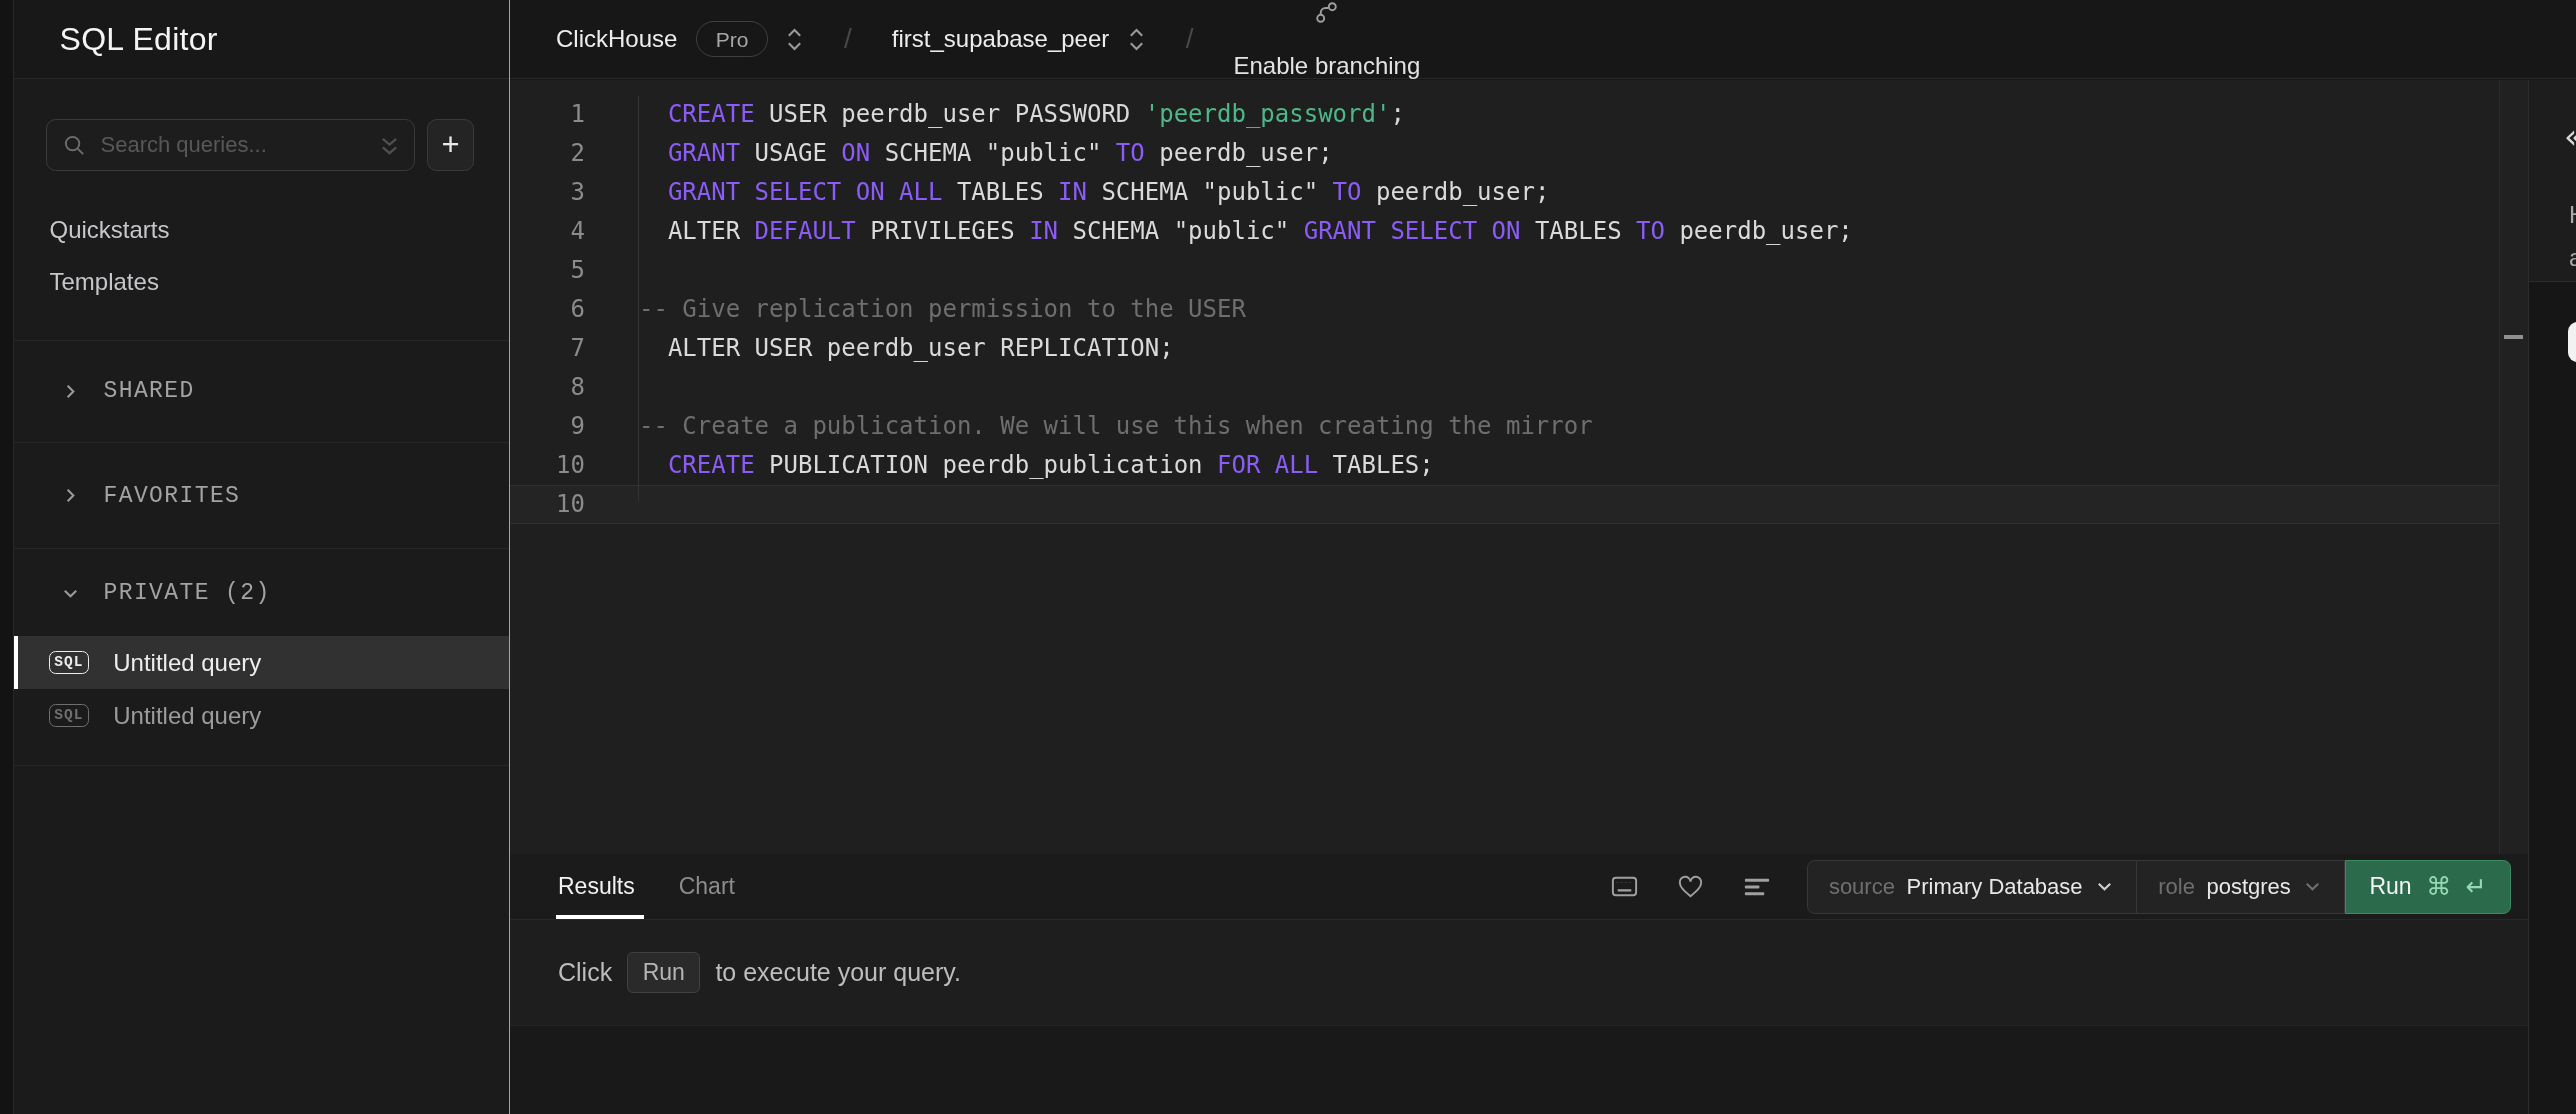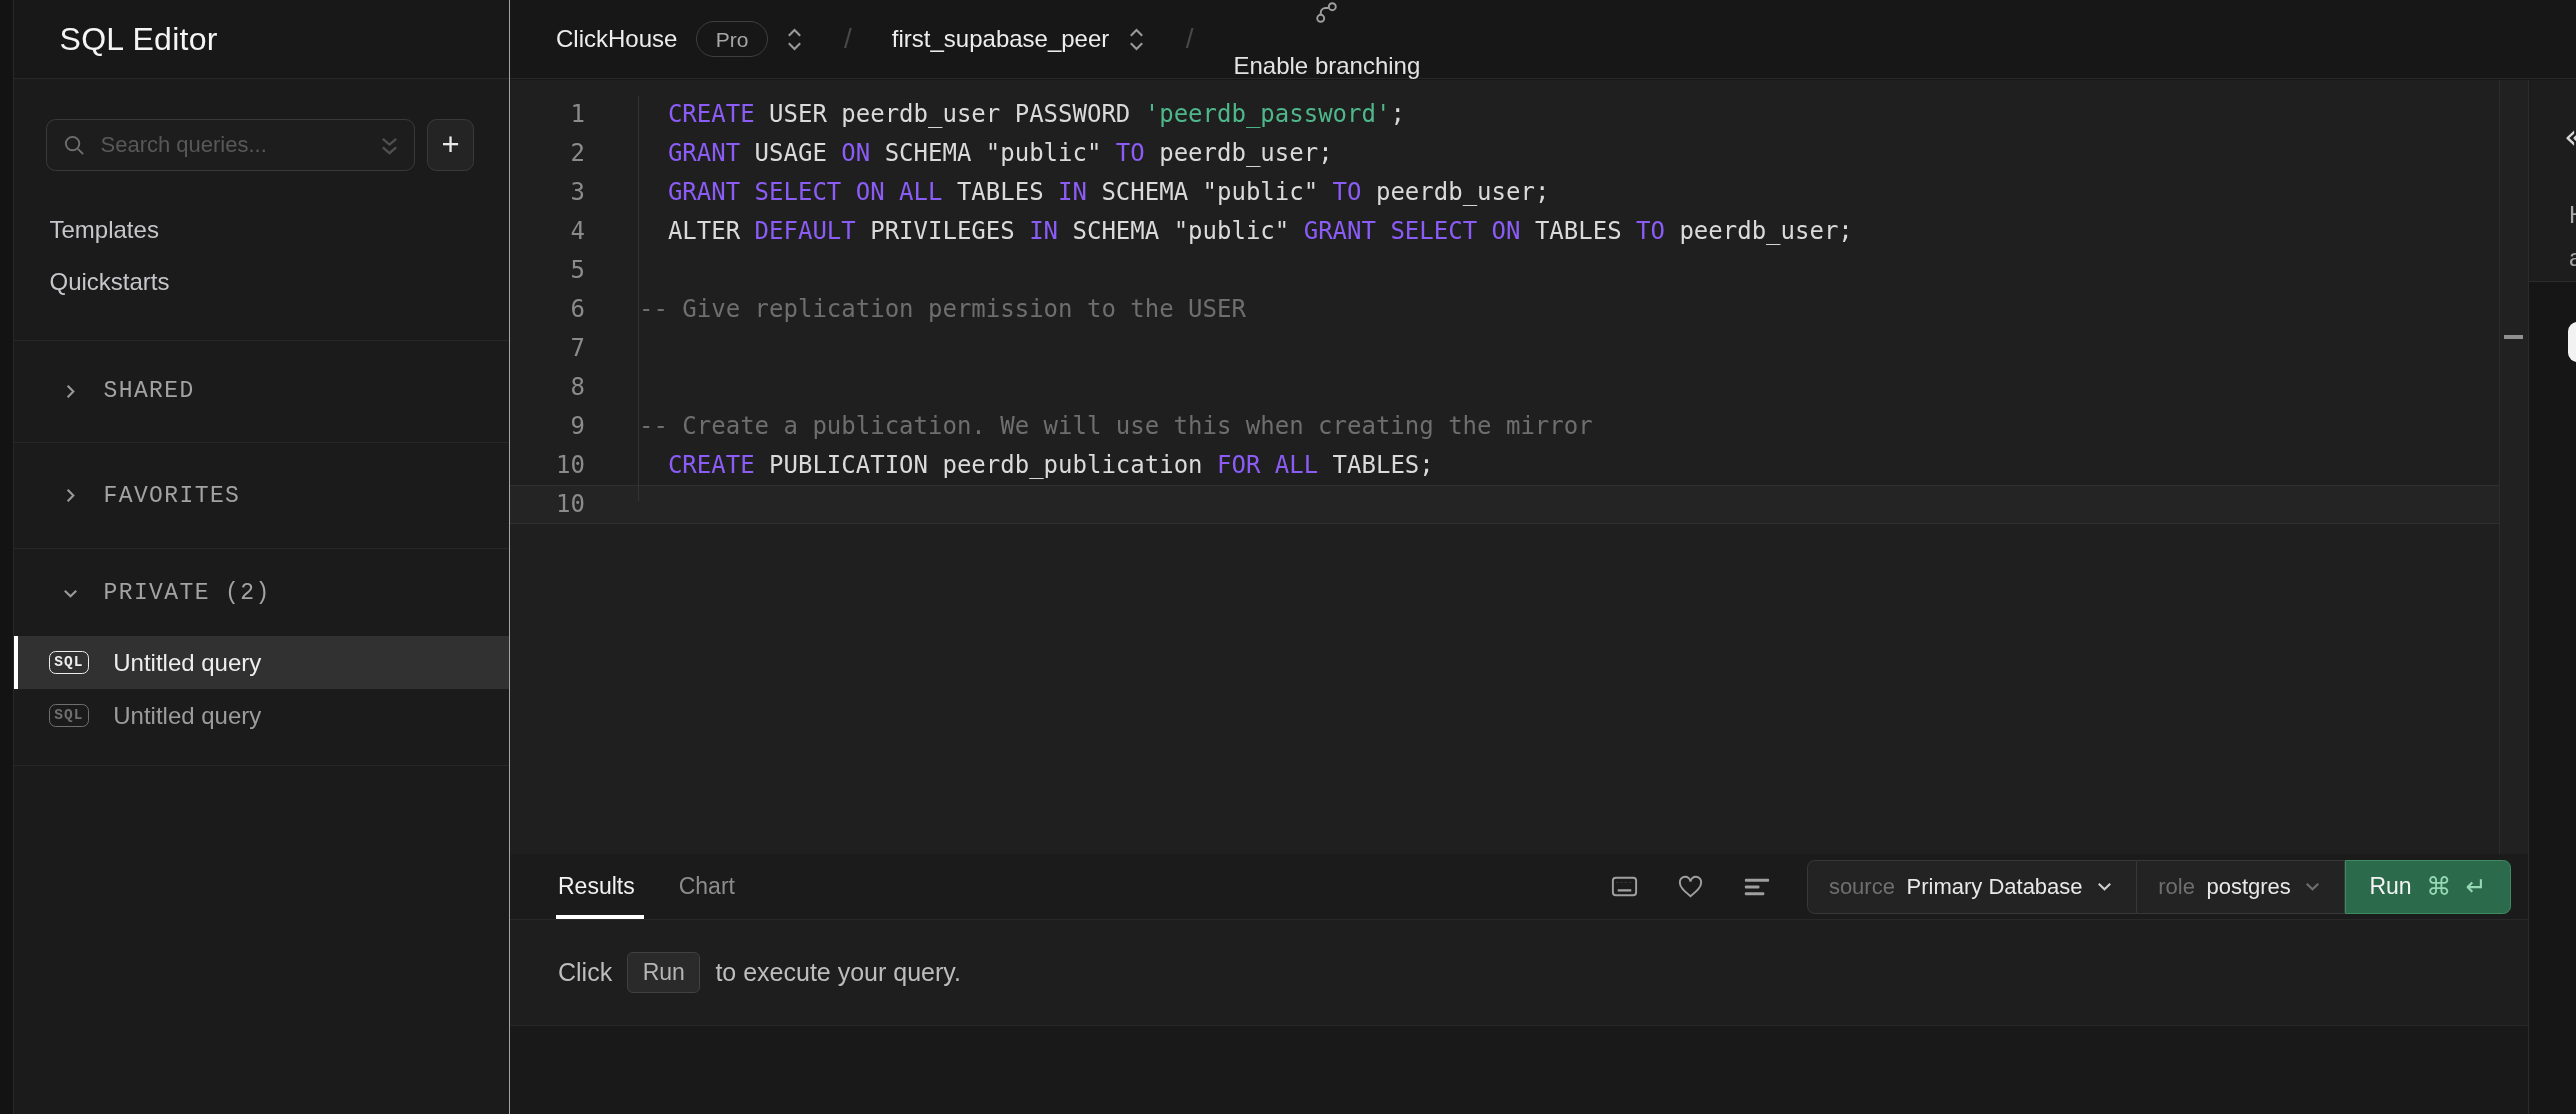--- a/index.html
+++ b/index.html
@@ -134,24 +134,24 @@
             <polyline points="4,15 11,21 18,15"></polyline>
         </svg>
       </div>
       <div class="new-btn">
         <span>+</span>
       </div>
     </div>
 
     <div class="sb-links">
       <div class="sb-link">
+        <span>Quickstarts</span>
+      </div>
+      <div class="sb-link">
         <span>Templates</span>
-      </div>
-      <div class="sb-link">
-        <span>Quickstarts</span>
       </div>
     </div>
 
     <div class="sb-section sec-shared">
       <svg width="19" height="19" viewBox="0 0 20 20" fill="none" stroke="#9a9a9a" stroke-width="2.2">
         <polyline points="7,4 13,10 7,16"></polyline>
       </svg>
       <span>SHARED</span>
     </div>
 
@@ -234,20 +234,21 @@
         <div class="line">
           <span class="ln">5</span>
           <span class="code"></span>
         </div>
         <div class="line">
           <span class="ln">6</span>
           <span class="code"><span class="tk-com">-- Give replication permission to the USER</span></span>
         </div>
         <div class="line">
           <span class="ln">7</span>
+          <span class="code"><span class="tk-pln">  ALTER USER peerdb_user REPLICATION;</span></span>
         </div>
         <div class="line">
           <span class="ln">8</span>
           <span class="code"></span>
         </div>
         <div class="line">
           <span class="ln">9</span>
           <span class="code"><span class="tk-com">-- Create a publication. We will use this when creating the mirror</span></span>
         </div>
         <div class="line">

